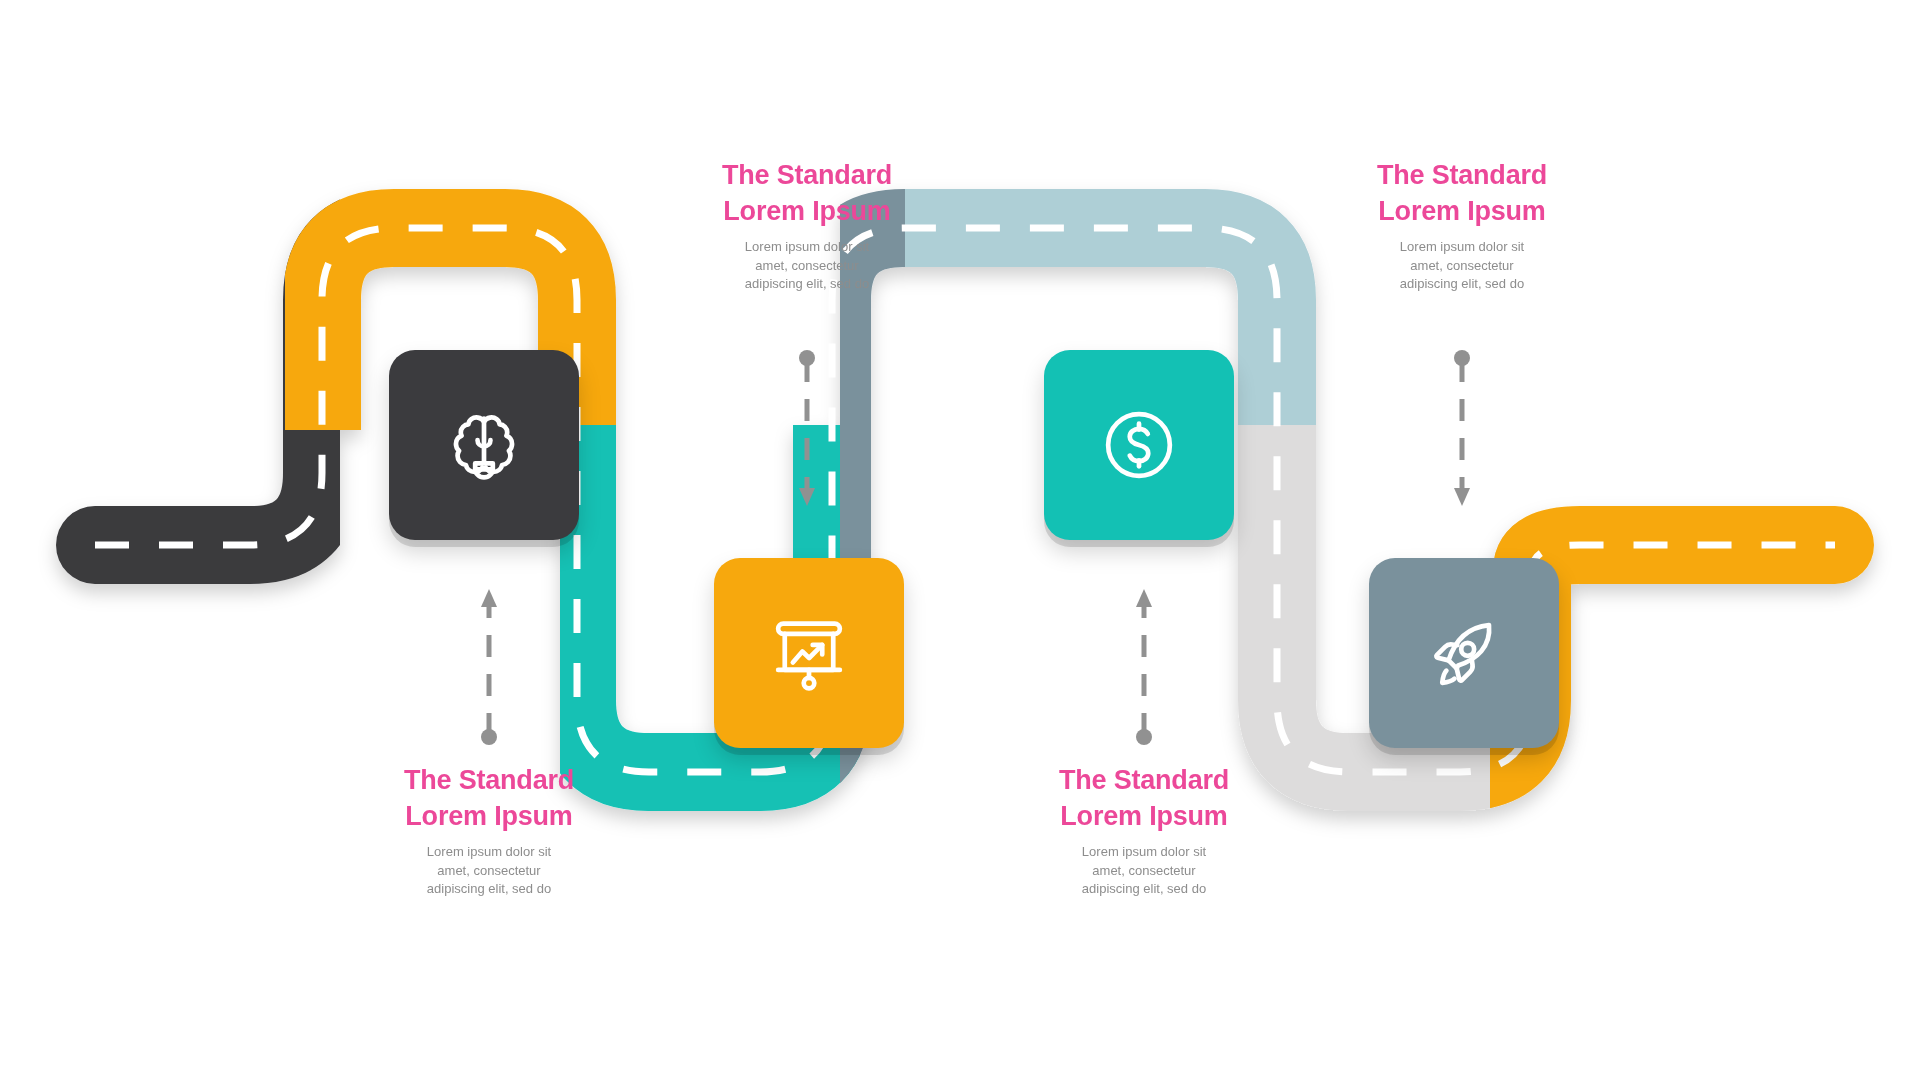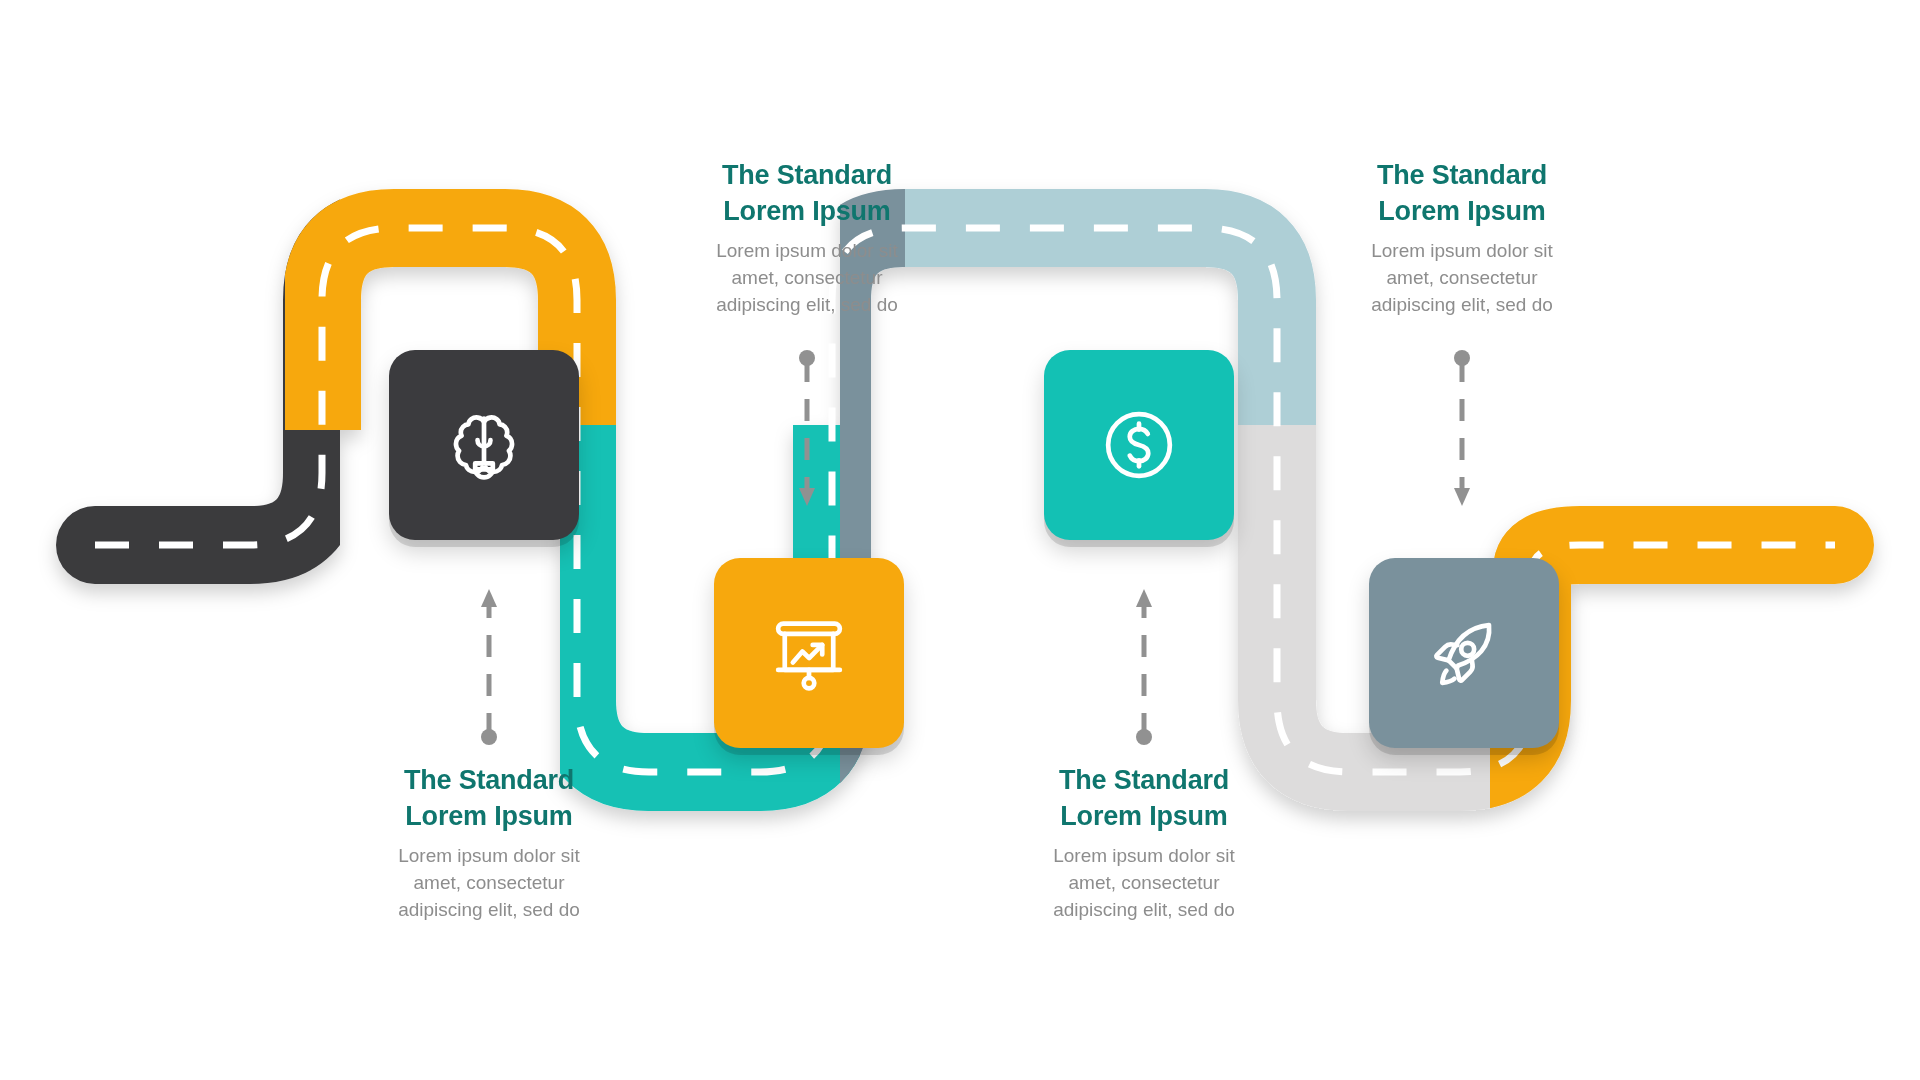--- a/index.html
+++ b/index.html
@@ -44,30 +44,30 @@
     display: block;
   }
 
   
   .text-block {
     position: absolute;
     width: 300px;
     text-align: center;
   }
   .tb-title {
-    color: #0f766e;
+    color: #ec4899;
     font-size: 27px;
     font-weight: bold;
     line-height: 1.32;
     letter-spacing: -0.2px;
     margin: 0 0 9px 0;
   }
   .tb-body {
     color: #8d8d8d;
-    font-size: 19px;
+    font-size: 13px;
     line-height: 1.42;
     margin: 0;
   }
 
   
   .connector {
     position: absolute;
     width: 26px;
   }
   .connector svg { display: block; overflow: visible; }

